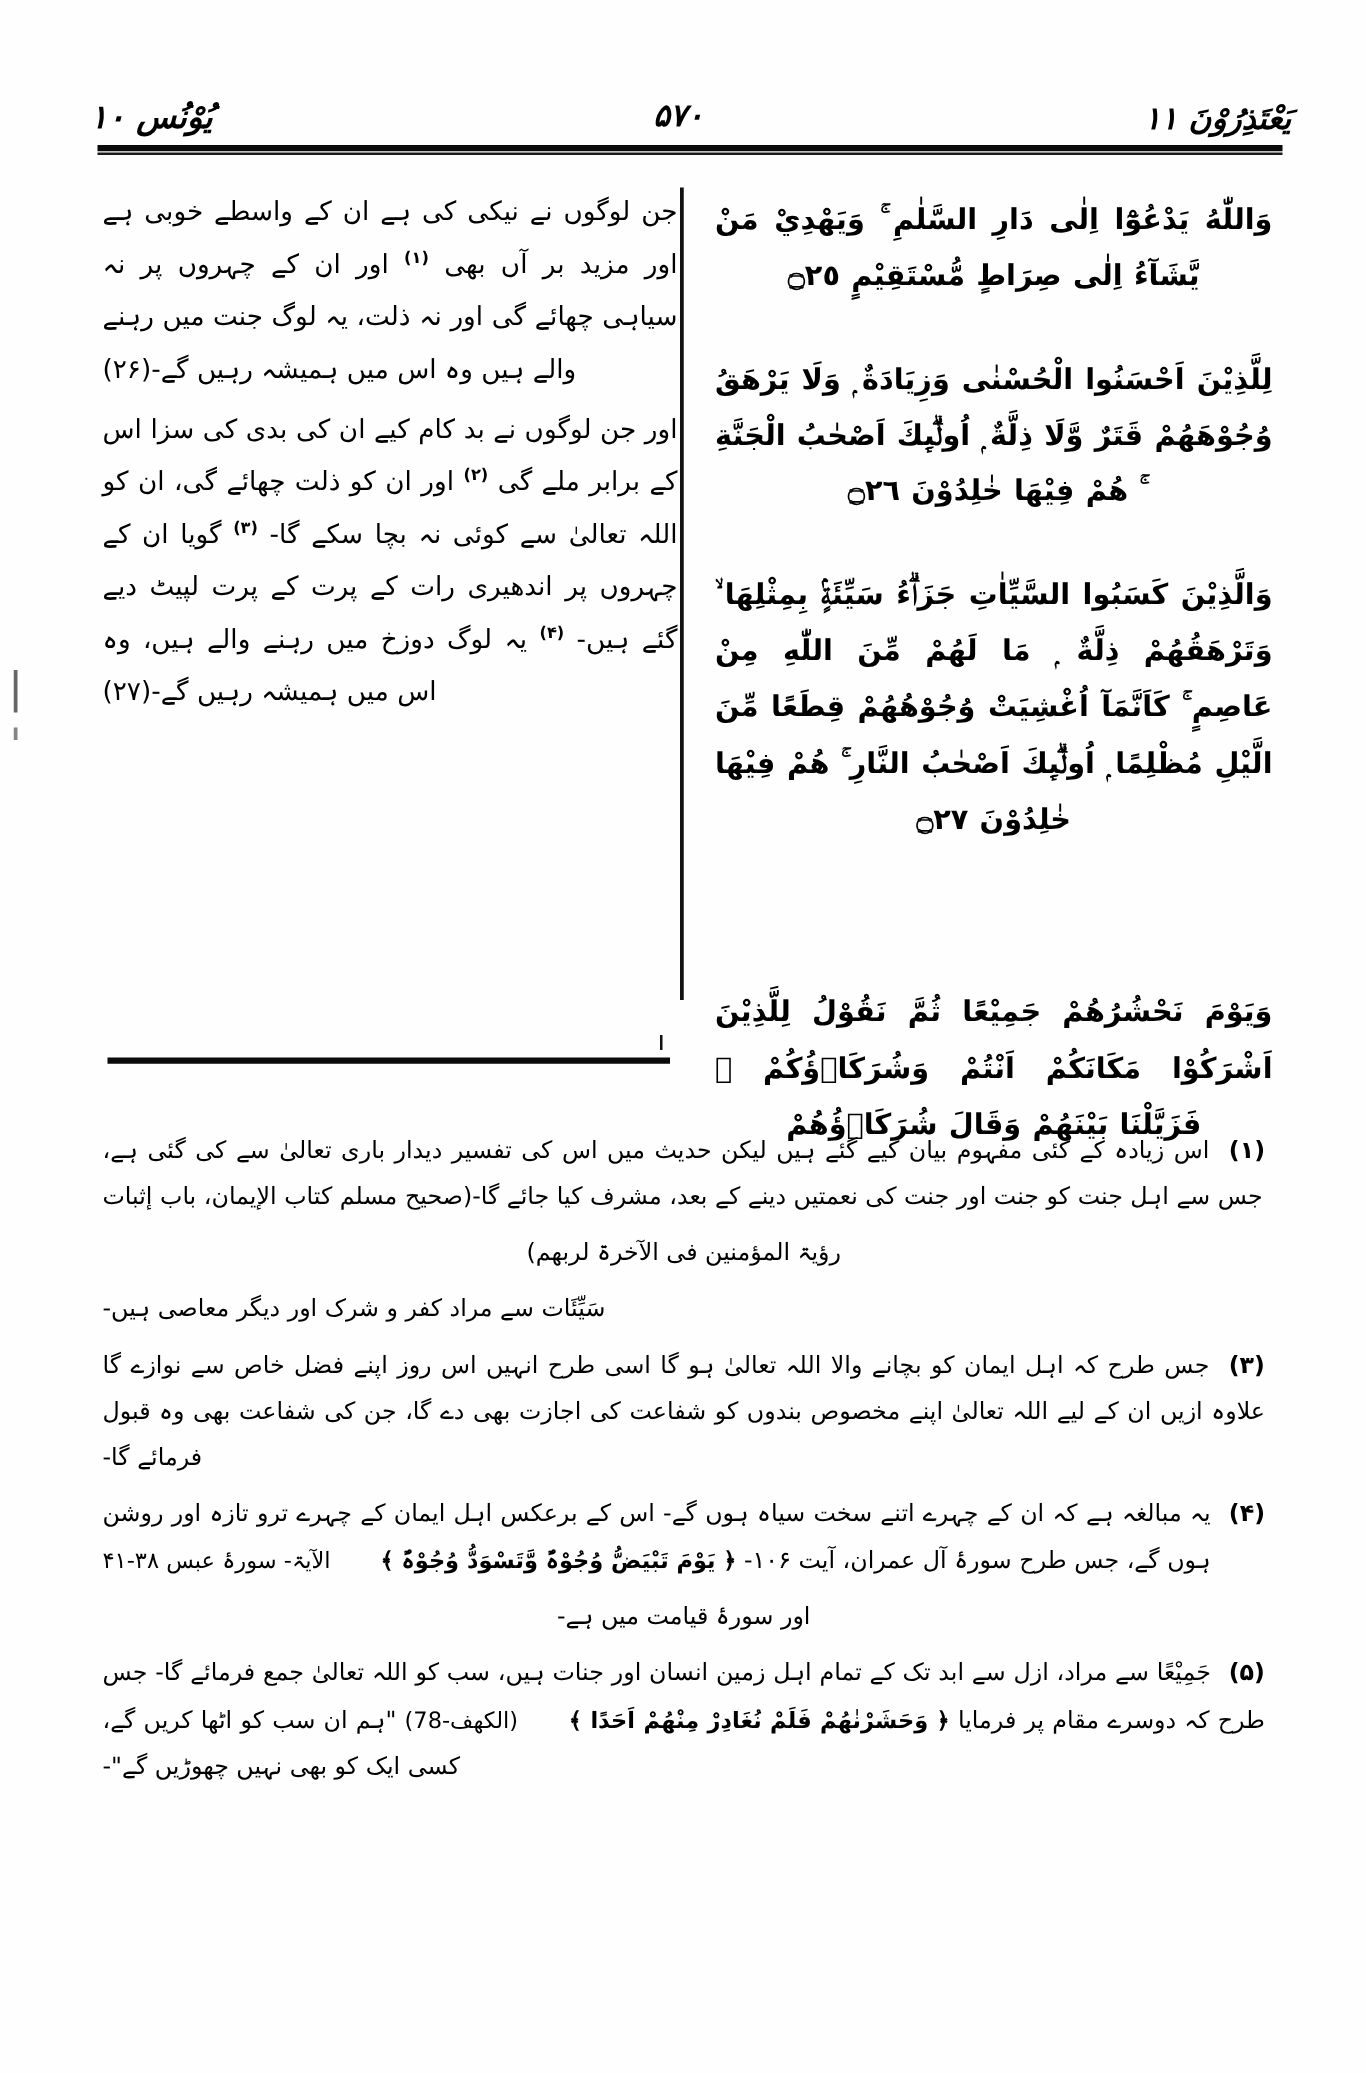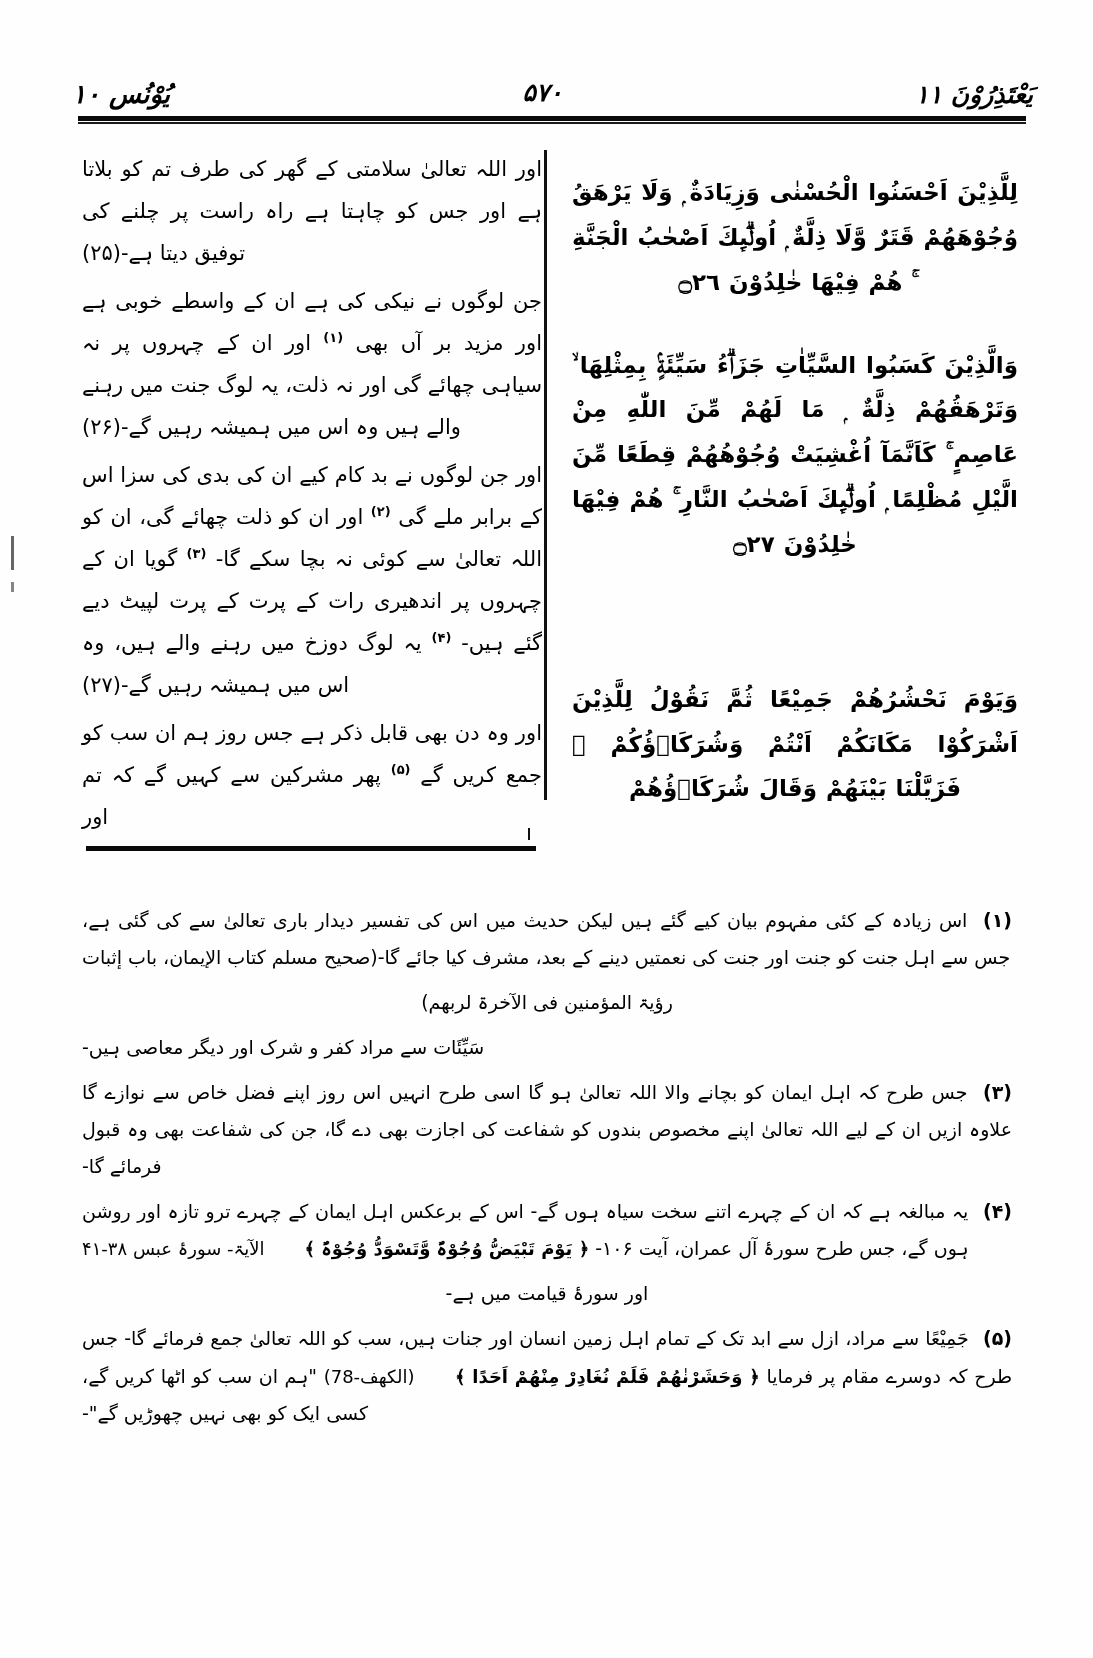--- a/index.html
+++ b/index.html
@@ -203,52 +203,45 @@
     <div class="hdr-text hdr-left">يُوْنُس ١٠</div>
   </div>
   <div class="header-rule"></div>
   <div class="header-rule-thin"></div>
 
   <div class="body-wrap">
 
     <div class="col-divider"></div>
 
     <div class="col-arabic">
+      <p class="ayah-block b1">وَاللّٰهُ يَدْعُوْٓا اِلٰى دَارِ السَّلٰمِ ۚ وَيَهْدِيْ مَنْ يَّشَآءُ اِلٰى صِرَاطٍ مُّسْتَقِيْمٍ ۝٢٥</p>
       <p class="ayah-block b2">لِلَّذِيْنَ اَحْسَنُوا الْحُسْنٰى وَزِيَادَةٌ ۭ وَلَا يَرْهَقُ وُجُوْهَهُمْ قَتَرٌ وَّلَا ذِلَّةٌ ۭ اُولٰۗىِٕكَ اَصْحٰبُ الْجَنَّةِ ۚ هُمْ فِيْهَا خٰلِدُوْنَ ۝٢٦</p>
       <p class="ayah-block b2">وَالَّذِيْنَ كَسَبُوا السَّيِّاٰتِ جَزَاۗءُ سَيِّئَةٍۢ بِمِثْلِهَا ۙ وَتَرْهَقُهُمْ ذِلَّةٌ ۭ مَا لَهُمْ مِّنَ اللّٰهِ مِنْ عَاصِمٍ ۚ كَاَنَّمَآ اُغْشِيَتْ وُجُوْهُهُمْ قِطَعًا مِّنَ الَّيْلِ مُظْلِمًا ۭ اُولٰۗىِٕكَ اَصْحٰبُ النَّارِ ۚ هُمْ فِيْهَا خٰلِدُوْنَ ۝٢٧</p>
       <p class="ayah-block b3">وَيَوْمَ نَحْشُرُهُمْ جَمِيْعًا ثُمَّ نَقُوْلُ لِلَّذِيْنَ اَشْرَكُوْا مَكَانَكُمْ اَنْتُمْ وَشُرَكَاۗؤُكُمْ ۚ فَزَيَّلْنَا بَيْنَهُمْ وَقَالَ شُرَكَاۗؤُهُمْ</p>
     </div>
 
     <div class="col-urdu">
 
-      <p class="urdu-para">
-        <span>اور اللہ تعالیٰ سلامتی کے گھر کی طرف تم کو بلاتا ہے اور جس کو چاہتا ہے راہ راست پر چلنے کی توفیق دیتا ہے-(۲۵)</span>
-      </p>
 
       <p class="urdu-para">
         <span>جن لوگوں نے نیکی کی ہے ان کے واسطے خوبی ہے اور مزید بر آں بھی</span>
         <span class="fn">(۱)</span>
         <span>اور ان کے چہروں پر نہ سیاہی چھائے گی اور نہ ذلت، یہ لوگ جنت میں رہنے والے ہیں وہ اس میں ہمیشہ رہیں گے-(۲۶)</span>
       </p>
 
       <p class="urdu-para">
         <span>اور جن لوگوں نے بد کام کیے ان کی بدی کی سزا اس کے برابر ملے گی</span>
         <span class="fn">(۲)</span>
         <span>اور ان کو ذلت چھائے گی، ان کو اللہ تعالیٰ سے کوئی نہ بچا سکے گا-</span>
         <span class="fn">(۳)</span>
         <span>گویا ان کے چہروں پر اندھیری رات کے پرت کے پرت لپیٹ دیے گئے ہیں-</span>
         <span class="fn">(۴)</span>
         <span>یہ لوگ دوزخ میں رہنے والے ہیں، وہ اس میں ہمیشہ رہیں گے-(۲۷)</span>
       </p>
 
-      <p class="urdu-para">
-        <span>اور وہ دن بھی قابل ذکر ہے جس روز ہم ان سب کو جمع کریں گے</span>
-        <span class="fn">(۵)</span>
-        <span>پھر مشرکین سے کہیں گے کہ تم اور</span>
-      </p>
 
     </div>
   </div>
 
   <div class="fn-rule-tick"></div>
   <div class="fn-rule"></div>
 
   <div class="footnotes">
 
     <p class="fn-item">

